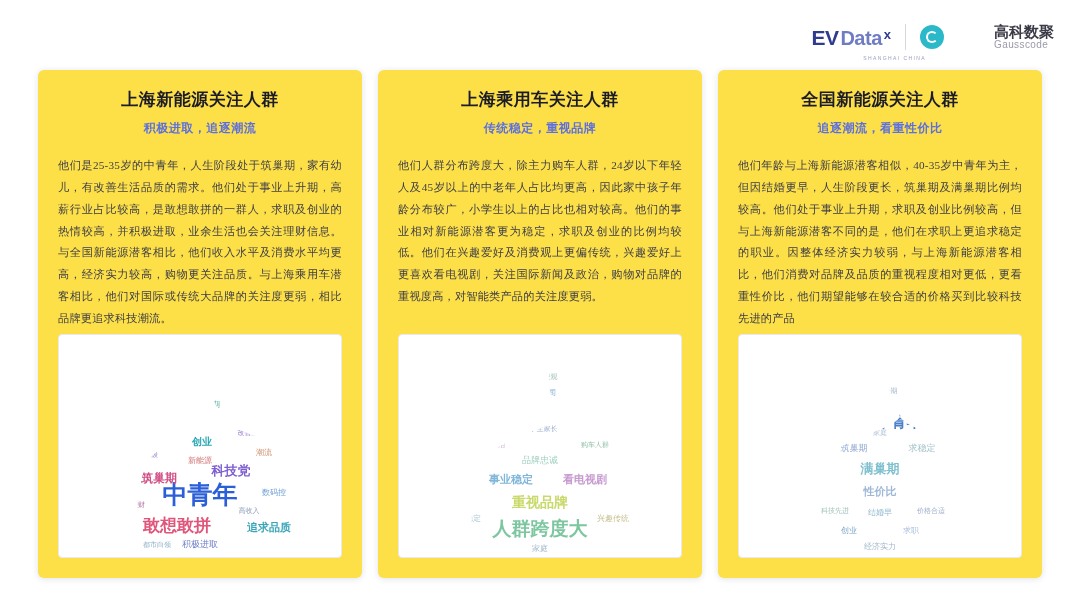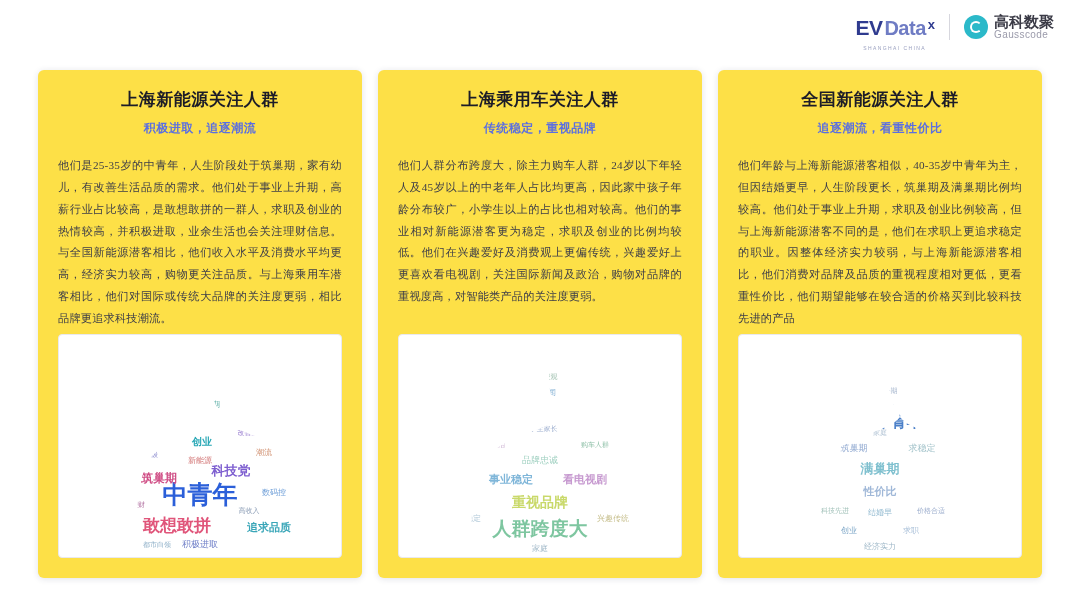--- a/index.html
+++ b/index.html
@@ -12,21 +12,21 @@
     height: 608px;
     font-family: "Liberation Sans", sans-serif;
     color: #333333;
     overflow: hidden;
     position: relative;
   }
 
   
   .header {
     position: absolute;
-    top: 14px;
+    top: 24px;
     right: 26px;
     display: flex;
     align-items: center;
     gap: 14px;
   }
   .logo-evdata {
     display: flex;
     align-items: flex-end;
     gap: 2px;
     line-height: 1;
@@ -83,20 +83,21 @@
     top: 6px;
     width: 12px;
     height: 12px;
     border: 2px solid #ffffff;
     border-radius: 50%;
     border-right-color: transparent;
     box-sizing: border-box;
   }
   .gauss-text {
     line-height: 1.05;
+    margin-left: 44px;
   }
   .gauss-cn {
     font-size: 15px;
     font-weight: bold;
     color: #3a3a46;
   }
   .gauss-en {
     font-size: 10px;
     color: #9b9bab;
     letter-spacing: 0.4px;

